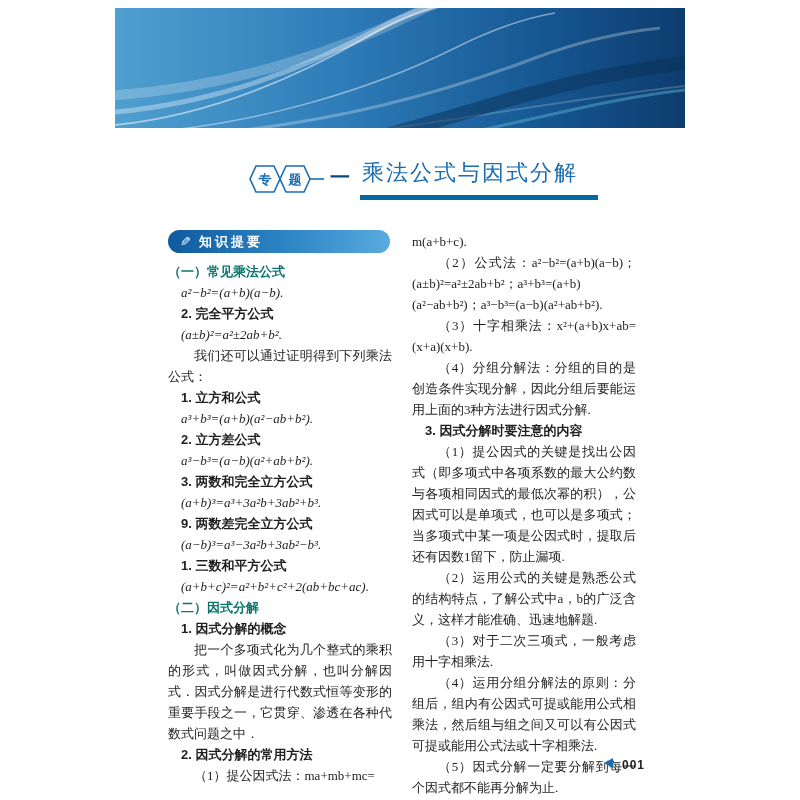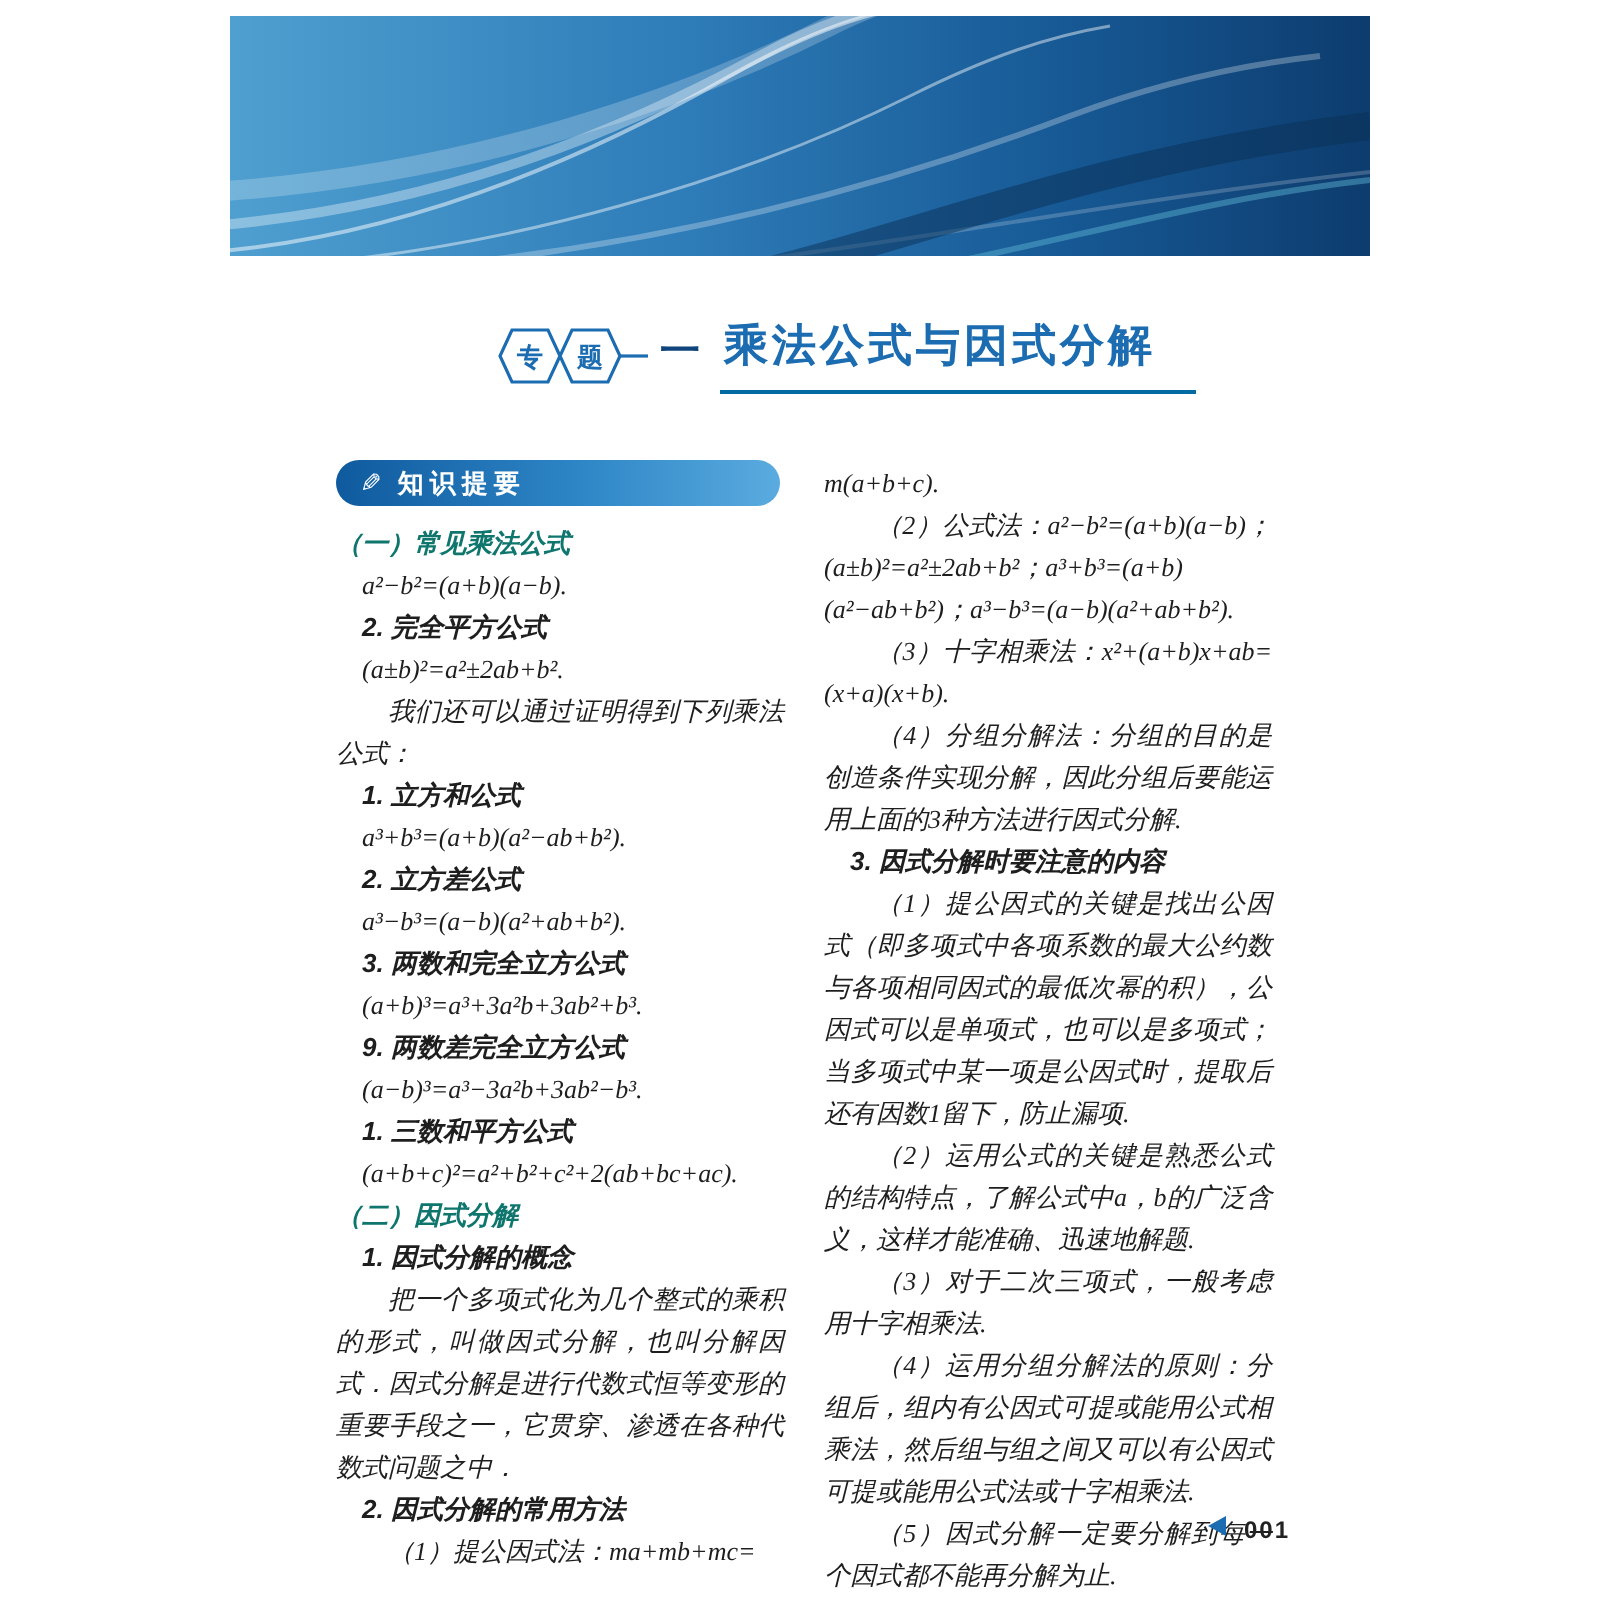--- a/index.html
+++ b/index.html
@@ -8,35 +8,35 @@
 
   .page { position:absolute; inset:0; background:#ffffff; }
 
   
   .deco { position:absolute; left:115px; top:8px; width:570px; height:120px; }
 
   
   .title-row { position:absolute; left:248px; top:158px; display:flex; align-items:center; }
   .badges { display:block; flex:0 0 auto; }
   .topic-num { font-family:"Liberation Sans","DejaVu Sans",sans-serif; font-weight:bold; font-size:20px; color:#10447c; margin:0 10px 4px 6px; }
-  .chapter-title { font-family:"Liberation Sans","DejaVu Sans",sans-serif; font-weight:bold; font-size:22px; letter-spacing:2px; color:#1b6cb0; border-bottom:2px solid #0369a1; padding:0 20px 7px 2px; }
+  .chapter-title { font-family:"Liberation Sans","DejaVu Sans",sans-serif; font-weight:normal; font-size:22px; letter-spacing:2px; color:#1b6cb0; border-bottom:5px solid #0369a1; padding:0 20px 7px 2px; }
 
   
   .kb { position:absolute; left:168px; top:230px; width:222px; height:23px; border-radius:12px;
         background:linear-gradient(90deg,#0f5a9e 0%,#2e86c6 55%,#5aabdf 100%);
         color:#ffffff; display:flex; align-items:center; gap:8px; padding:0 12px;
         font-family:"Liberation Sans","DejaVu Sans",sans-serif; font-size:13px; font-weight:bold; letter-spacing:3px; }
   .kb .pict { font-size:13px; letter-spacing:0; transform:scaleX(-1); }
 
   
   .col { position:absolute; width:224px; font-size:13px; line-height:21px; color:#1e1e1e; text-align:justify; }
   #col-left  { left:168px; top:261px; }
   #col-right { left:412px; top:231px; }
 
-  .ln { margin:0;font-style:italic; }
+  .ln { margin:0; }
   .ln.sec  { color:#0f766e; font-family:"Liberation Sans","DejaVu Sans",sans-serif; font-weight:bold; }
   .ln.sub  { font-family:"Liberation Sans","DejaVu Sans",sans-serif; font-weight:bold; padding-left:13px; }
   .ln.math { padding-left:13px; font-style:italic; }
   .ln.para { text-indent:2em; }
   .ln.flush{ text-indent:0; }
 
   
   .footer { position:absolute; right:155px; bottom:28px; display:flex; align-items:flex-start; gap:9px; }
   .marker { width:0; height:0; border-top:5px solid transparent; border-bottom:5px solid transparent; border-right:9px solid #1b6cb0; }
   .pagenum { font-family:"Liberation Sans","DejaVu Sans",sans-serif; font-size:12px; font-weight:bold; color:#222; letter-spacing:1px; }

